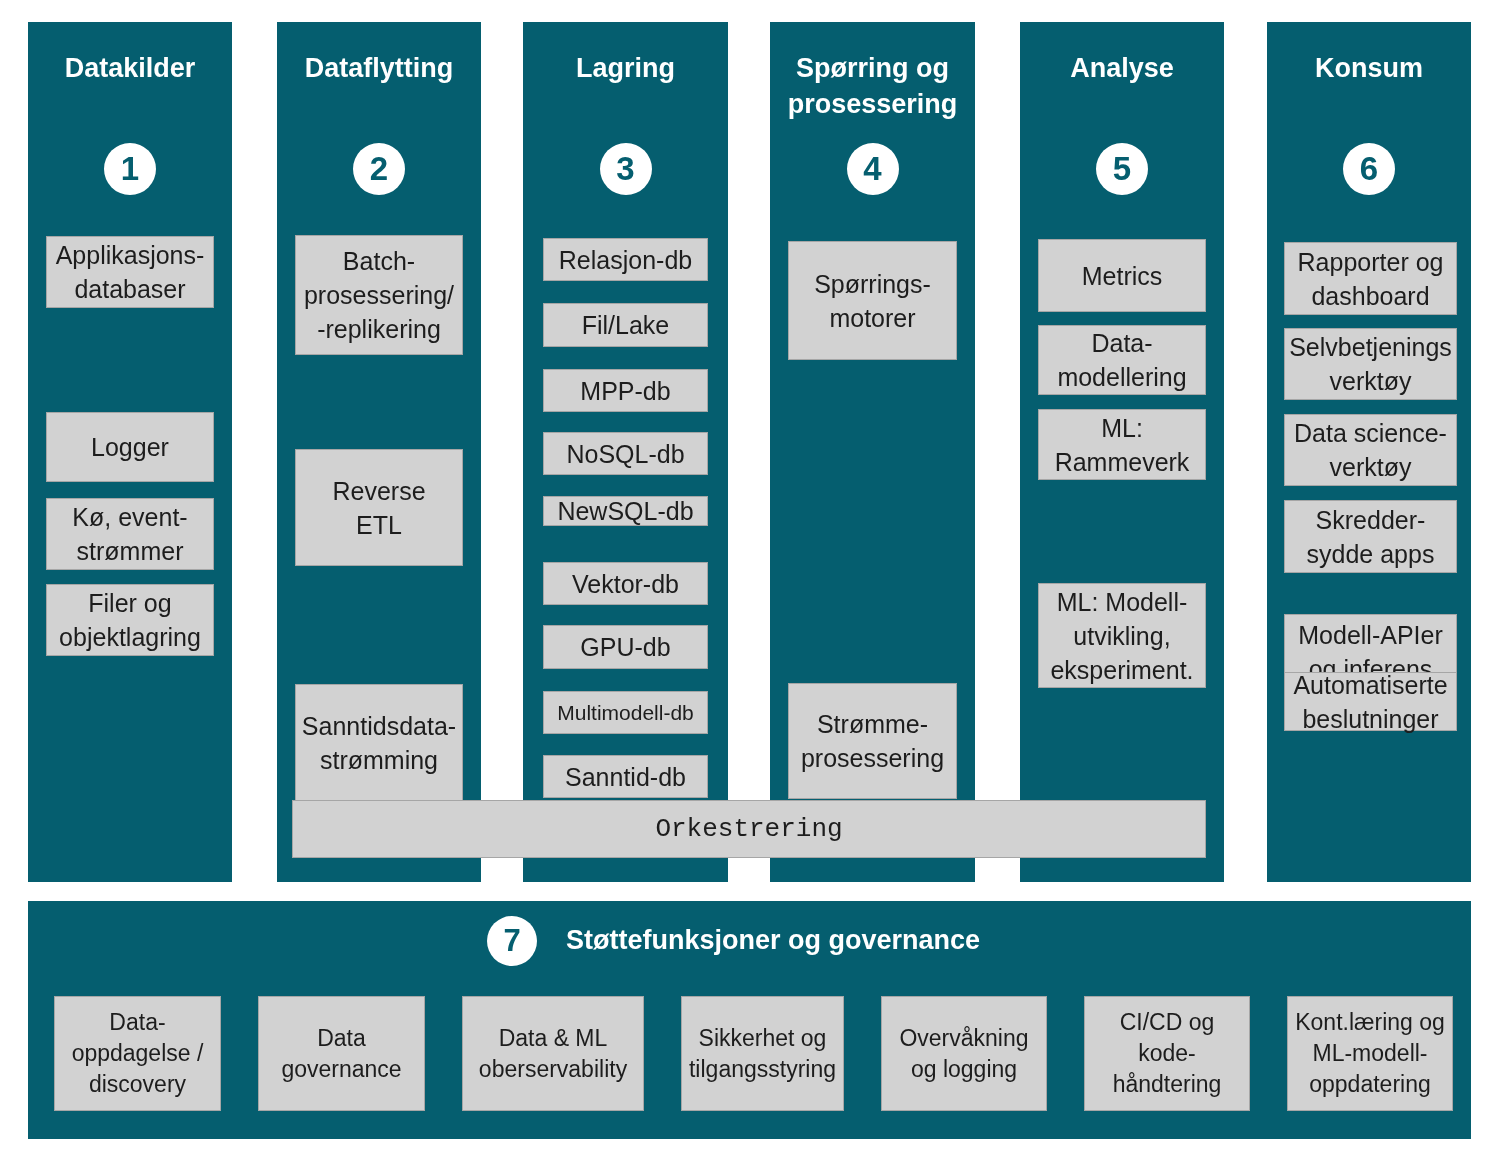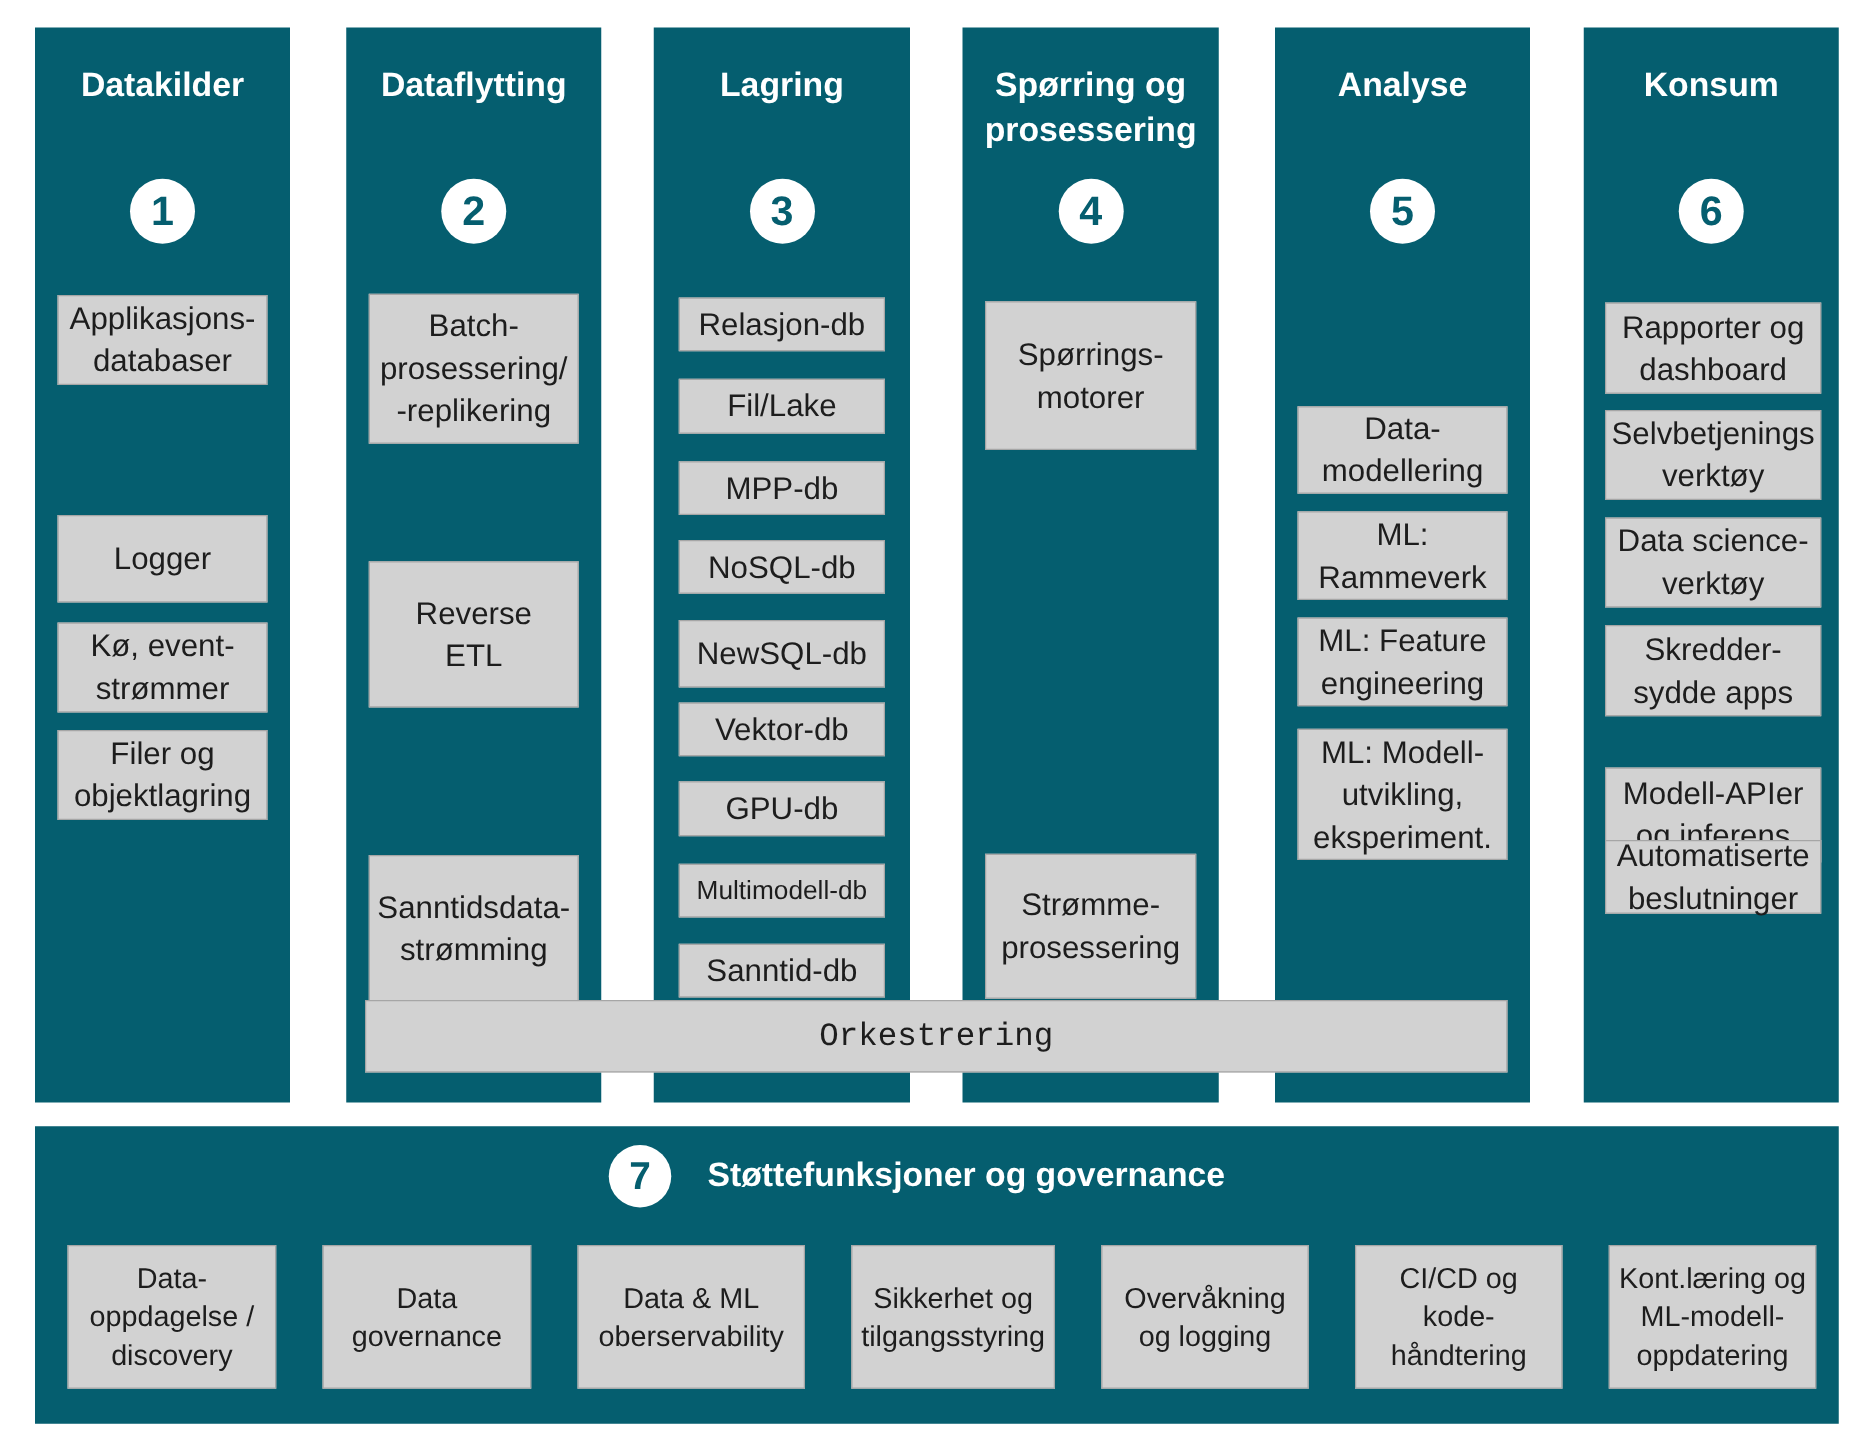--- a/index.html
+++ b/index.html
@@ -96,46 +96,45 @@
 strømming</div>
   </div>
 
   <div class="col col3" style="left:523px;width:205px">
     <div class="col-title">Lagring</div>
     <div class="num-circle">3</div>
     <div class="box" style="top:216px;height:43px">Relasjon-db</div>
     <div class="box" style="top:281px;height:44px">Fil/Lake</div>
     <div class="box" style="top:347px;height:43px">MPP-db</div>
     <div class="box" style="top:410px;height:43px">NoSQL-db</div>
-    <div class="box" style="top:474px;height:54px">NewSQL-db</div>
+    <div class="box" style="top:474px;height:30px">NewSQL-db</div>
     <div class="box" style="top:540px;height:43px">Vektor-db</div>
     <div class="box" style="top:603px;height:44px">GPU-db</div>
     <div class="box small" style="top:669px;height:43px">Multimodell-db</div>
     <div class="box" style="top:733px;height:43px">Sanntid-db</div>
   </div>
 
   <div class="col" style="left:770px;width:205px">
     <div class="col-title">Spørring og
 prosessering</div>
     <div class="num-circle">4</div>
     <div class="box" style="top:219px;height:119px">Spørrings-
 motorer</div>
     <div class="box" style="top:661px;height:116px">Strømme-
 prosessering</div>
   </div>
 
   <div class="col" style="left:1020px">
     <div class="col-title">Analyse</div>
     <div class="num-circle">5</div>
+    <div class="box" style="top:217px;height:73px">Metrics</div>
     <div class="box" style="top:303px;height:70px">Data-
 modellering</div>
     <div class="box" style="top:387px;height:71px">ML:
 Rammeverk</div>
-    <div class="box" style="top:472px;height:71px">ML: Feature
-engineering</div>
     <div class="box" style="top:561px;height:105px">ML: Modell-
 utvikling,
 eksperiment.</div>
   </div>
 
   <div class="col col6" style="left:1267px">
     <div class="col-title">Konsum</div>
     <div class="num-circle">6</div>
     <div class="box" style="top:220px;height:73px">Rapporter og
 dashboard</div>

